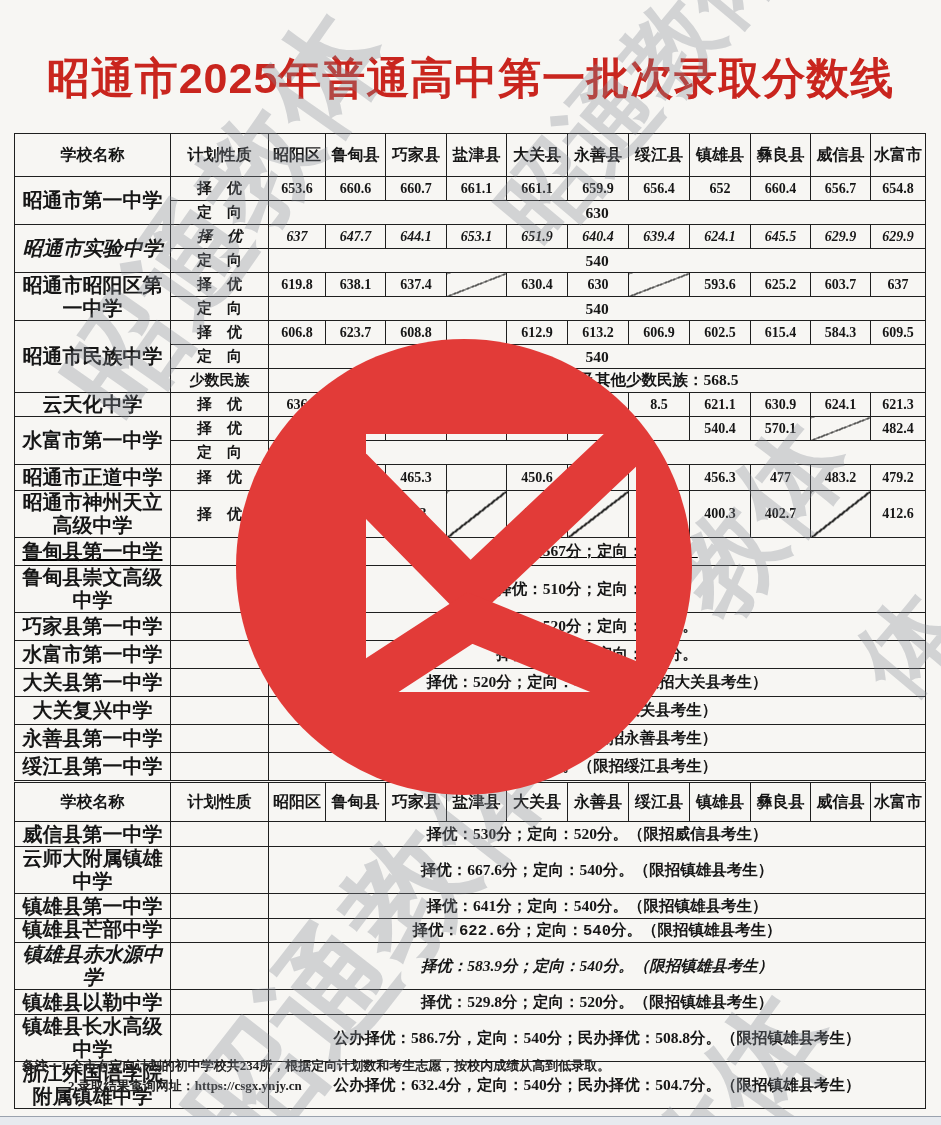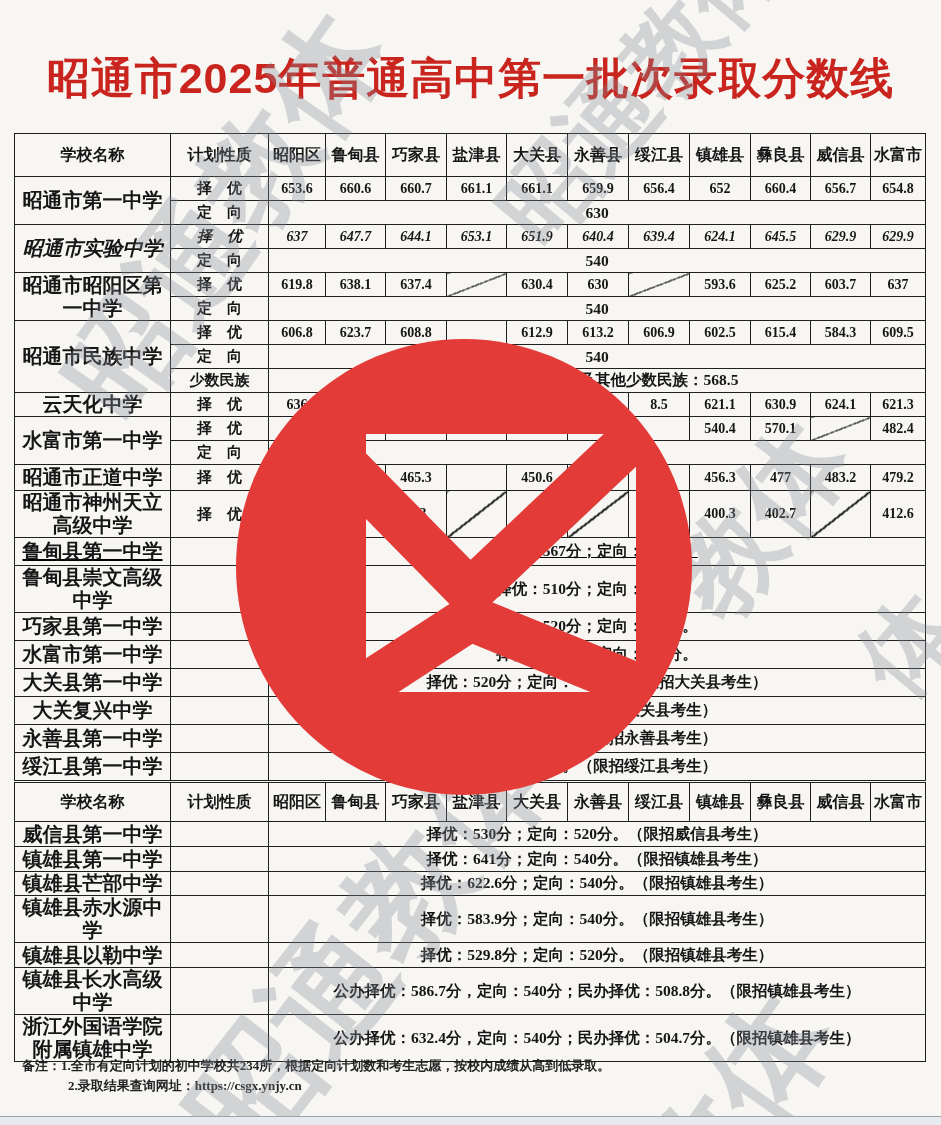--- a/index.html
+++ b/index.html
@@ -314,30 +314,35 @@
           <th>水富市</th>
         </tr>
       </thead>
     <tbody>
         <tr style="height: 25px;">
           <td class="school">威信县第一中学</td>
           <td class="plan"></td>
           <td class="wide" colspan="11">择优：530分；定向：520分。（限招威信县考生）</td>
         </tr>
         <tr style="height: 25px;">
+          <td class="school">云师大附属镇雄中学</td>
+          <td class="plan"></td>
+          <td class="wide" colspan="11">择优：667.6分；定向：540分。（限招镇雄县考生）</td>
+        </tr>
+        <tr style="height: 25px;">
           <td class="school">镇雄县第一中学</td>
           <td class="plan"></td>
           <td class="wide" colspan="11">择优：641分；定向：540分。（限招镇雄县考生）</td>
         </tr>
-        <tr style="height: 23px;">
+        <tr style="height: 23px; font-family: Liberation Mono, monospace;">
           <td class="school">镇雄县芒部中学</td>
           <td class="plan"></td>
           <td class="wide" colspan="11">择优：622.6分；定向：540分。（限招镇雄县考生）</td>
         </tr>
-        <tr style="height: 25px;">
+        <tr style="height: 25px; font-style: italic;">
           <td class="school">镇雄县赤水源中学</td>
           <td class="plan"></td>
           <td class="wide" colspan="11">择优：583.9分；定向：540分。（限招镇雄县考生）</td>
         </tr>
         <tr style="height: 25px; padding-left: 30px;">
           <td class="school">镇雄县以勒中学</td>
           <td class="plan"></td>
           <td class="wide" colspan="11">择优：529.8分；定向：520分。（限招镇雄县考生）</td>
         </tr>
         <tr style="height: 26px; margin-top: 20px;">

